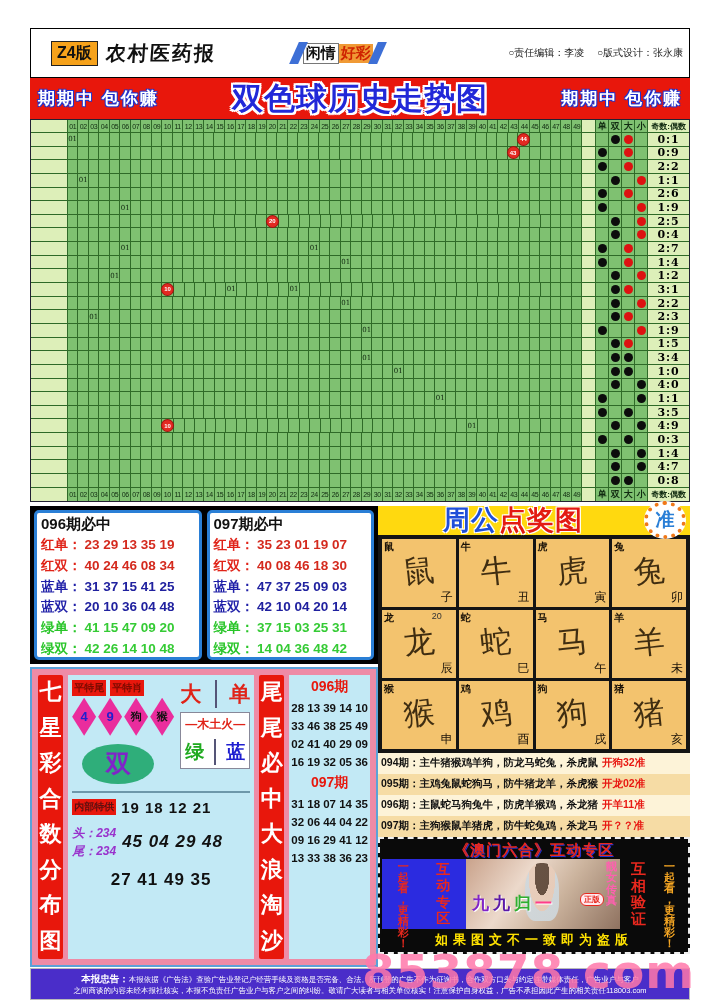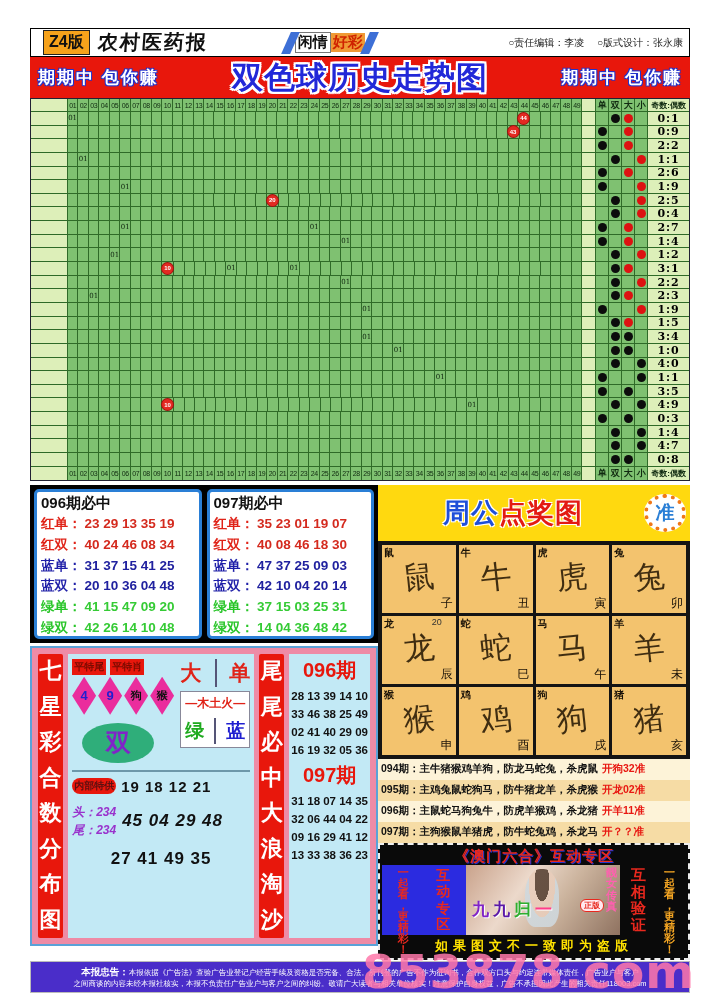--- a/index.html
+++ b/index.html
@@ -1,21 +1,21 @@
 <!DOCTYPE html>
 <html><head>
 <meta charset="utf-8">
 <style>
   * { margin:0; padding:0; box-sizing:border-box; }
   body { background:#e9e9e9; font-family:"Liberation Sans", sans-serif; }
   #page { position:relative; width:714px; height:1008px; background:#ffffff; overflow:hidden; margin:0 auto; }
   .wrap { position:absolute; left:30px; top:28px; width:660px; }
 
   
-  .masthead { height:29px; border:1px solid #000; background:#fff; display:flex; align-items:center; padding:0 6px 0 12px; }
+  .masthead { height:50px; border:1px solid #000; background:#fff; display:flex; align-items:center; padding:0 6px 0 20px; }
   .z4 { background:#f6a21b; border:1px solid #222; padding:1px 5px; font-weight:bold; font-size:16px; color:#111; }
   .paper-name { margin-left:8px; font-family:"DejaVu Serif", serif; font-weight:bold; font-size:20px; color:#111; letter-spacing:2px; transform:skewX(-4deg); }
   .badge { display:flex; align-items:center; margin-left:78px; }
   .slash { width:9px; height:22px; background:#3d6fd6; transform:skewX(-24deg); }
   .badge-part1 { font-size:15px; font-weight:bold; color:#111; background:#fff; border:1px solid #777; padding:0 2px; }
   .badge-part2 { font-size:15px; font-weight:bold; color:#cf2300; background:#f09a35; padding:0 2px; }
   .credits { margin-left:auto; font-size:10px; color:#222; white-space:nowrap; }
   .credits span { margin-left:10px; }
 
   
@@ -80,33 +80,33 @@
               justify-content:center; color:#8024c8; font-size:25px; font-weight:bold; margin:8px 0 0 10px; }
   .qcolR { flex:1; padding-left:4px; }
   .bigdan { display:flex; gap:14px; font-size:21px; font-weight:bold; color:#e02318; justify-content:center; }
   .bigdan span+span { border-left:2px solid #557; padding-left:12px; }
   .elembox { background:#fff; border:1px solid #889; margin-top:4px; padding:3px 2px; text-align:center; }
   .elem { color:#e02318; font-size:12px; font-weight:bold; }
   .gb { display:flex; justify-content:center; gap:10px; font-size:19px; font-weight:bold; margin-top:6px; }
   .gb .g { color:#1faa1f; } .gb .b { color:#1f1fd0; border-left:2px solid #557; padding-left:10px; }
   .qdivider { border-top:2px solid #6d98aa; margin:7px 0 6px 0; }
   .neibu-row { display:flex; align-items:center; gap:5px; }
-  .neibu { background:#e8170c; color:#5c1010; font-size:10px; font-weight:bold; padding:1px 2px;border-radius:8px; }
+  .neibu { background:#e8170c; color:#5c1010; font-size:10px; font-weight:bold; padding:1px 2px; }
   .nums15 { font-size:15px; font-weight:bold; color:#111; letter-spacing:1px; }
   .headtail { display:flex; align-items:center; margin-top:8px; gap:6px;font-style:italic; }
   .ht-col { font-size:12px; font-weight:bold; color:#9932cc; line-height:1.5; }
   .nums17 { font-size:17px; font-weight:bold; color:#111; letter-spacing:1px; }
   .qlast { text-align:center; margin-top:10px; }
 
   .wcol { width:88px; background:#c2e9f5; padding:3px 2px; }
-  .wperiod { color:#e8170c; font-size:20px; font-weight:bold; text-align:center; }
+  .wperiod { color:#e8170c; font-size:14px; font-weight:bold; text-align:center; }
   .wnums { font-size:11.5px; font-weight:bold; color:#111; text-align:center; margin:6px 0; white-space:nowrap; }
 
   
-  .zg-head { height:56px; background:#ffd90f; display:flex; align-items:center; padding:0 4px; }
+  .zg-head { height:29px; background:#ffd90f; display:flex; align-items:center; padding:0 4px; }
   .zg-title { flex:1; text-align:center; font-size:27px; font-weight:900; letter-spacing:1px; }
   .zg-title span { text-shadow:-1px -1px 0 #fff,1px -1px 0 #fff,-1px 1px 0 #fff,1px 1px 0 #fff; }
   .zc-blue { color:#1f4fd8; } .zc-red { color:#e31b12; }
   .zhun { width:42px; height:38px; background:#fff; border:4px dotted #f07818; border-radius:50%;
           display:flex; align-items:center; justify-content:center; font-size:19px; font-weight:900; color:#2a7fd6; }
   .zodiac { height:218px; background:#141414; padding:4px; display:grid;
             grid-template-columns:repeat(4,1fr); grid-template-rows:repeat(3,1fr); gap:3px; }
   .zcell { background:#f3c36e; position:relative; overflow:hidden; }
   .zname { position:absolute; left:2px; top:1px; font-size:10px; font-weight:bold; color:#1a1208; }
   .zbranch { position:absolute; right:3px; bottom:1px; font-size:12px; color:#1a1208; font-family:"DejaVu Serif", serif; }

